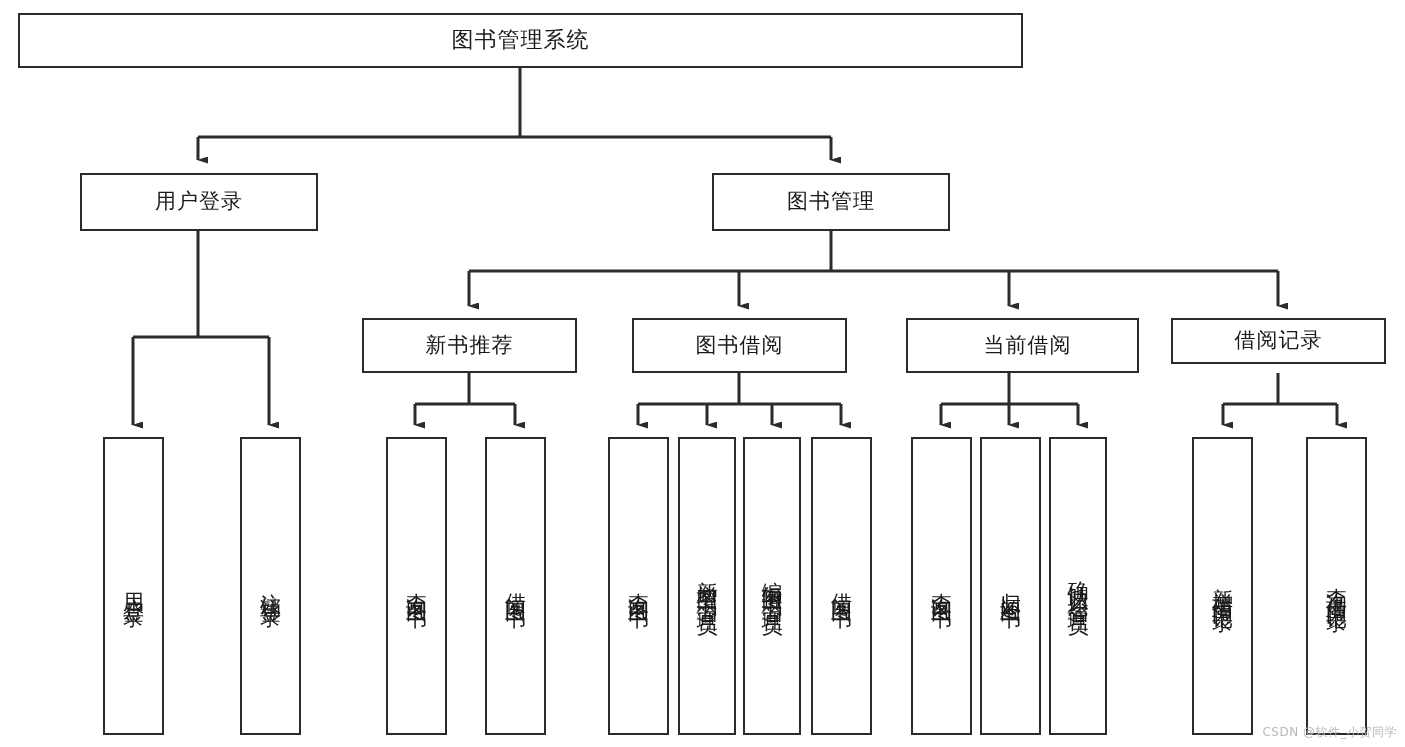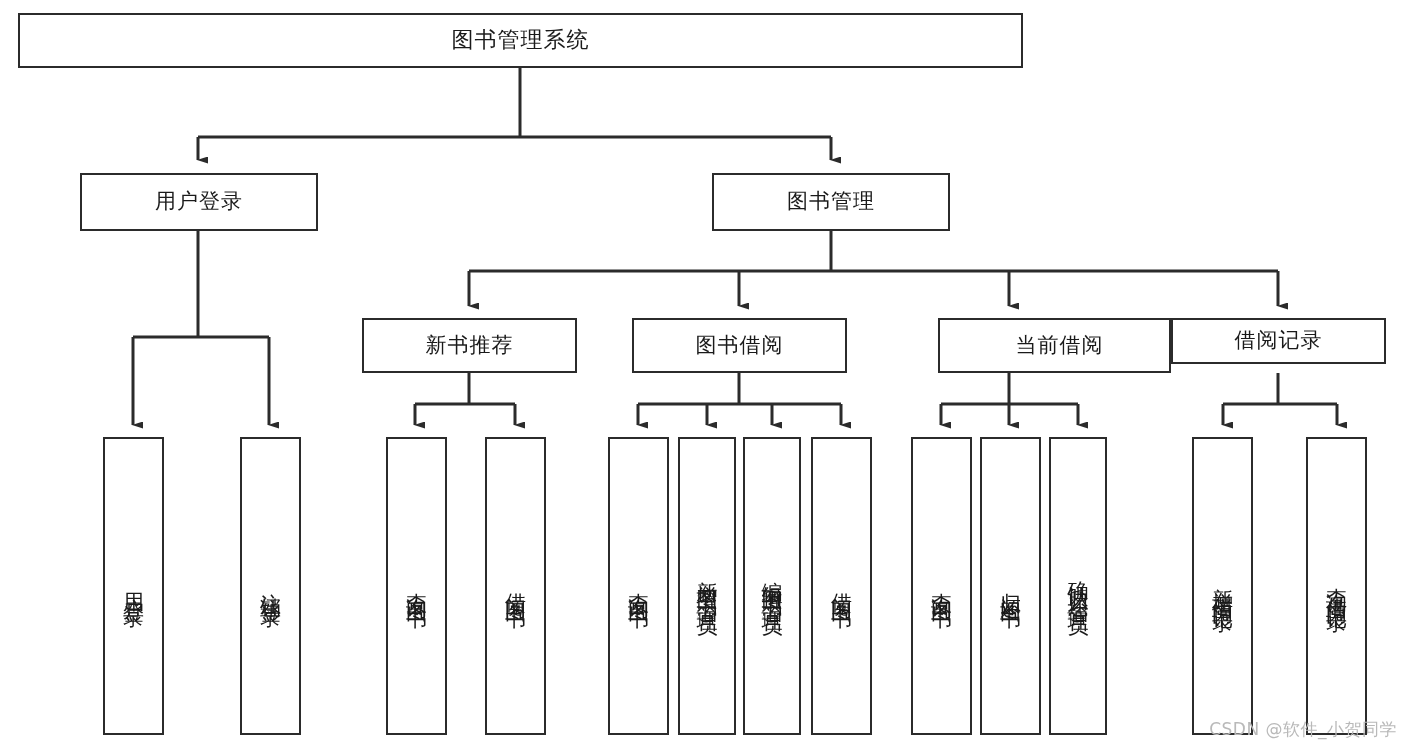--- a/index.html
+++ b/index.html
@@ -52,21 +52,21 @@
     text-align: center;
     white-space: nowrap;
   }
   .node.root-node {
     font-size: 22px;
   }
   #watermark {
     position: absolute;
     right: 8px;
     bottom: 6px;
-    font-size: 17px;
+    font-size: 12px;
     color: #b9b9b9;
     letter-spacing: 0.5px;
     z-index: 5;
     white-space: nowrap;
   }
 </style>
 </head>
 <body>
 
 <div id="diagram-root">
@@ -134,21 +134,21 @@
   </div>
 
   <div class="node h-node" style="left:362px; top:318px; width:215px; height:55px;">
     <span>新书推荐</span>
   </div>
 
   <div class="node h-node" style="left:632px; top:318px; width:215px; height:55px;">
     <span>图书借阅</span>
   </div>
 
-  <div class="node h-node" style="left:938px; top:318px; width:233px; height:55px;padding-left:10px;">
+  <div class="node h-node" style="left:906px; top:318px; width:233px; height:55px;padding-left:10px;">
     <span>当前借阅</span>
   </div>
 
   <div class="node h-node" style="left:1171px; top:318px; width:215px; height:46px;">
     <span>借阅记录</span>
   </div>
 
   <div class="node v-node" style="left:103px; top:437px; width:61px; height:298px;">
     <span class="v-text">用户登录</span>
   </div>

